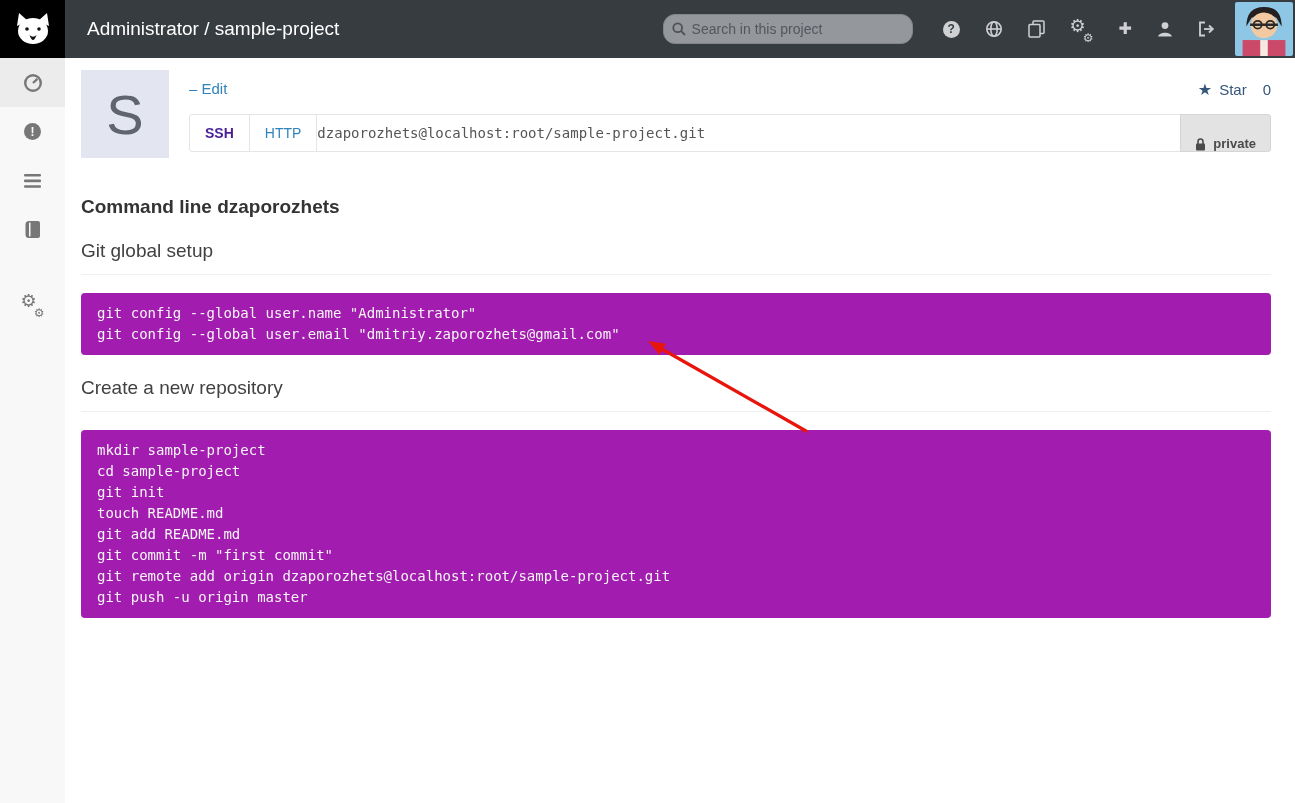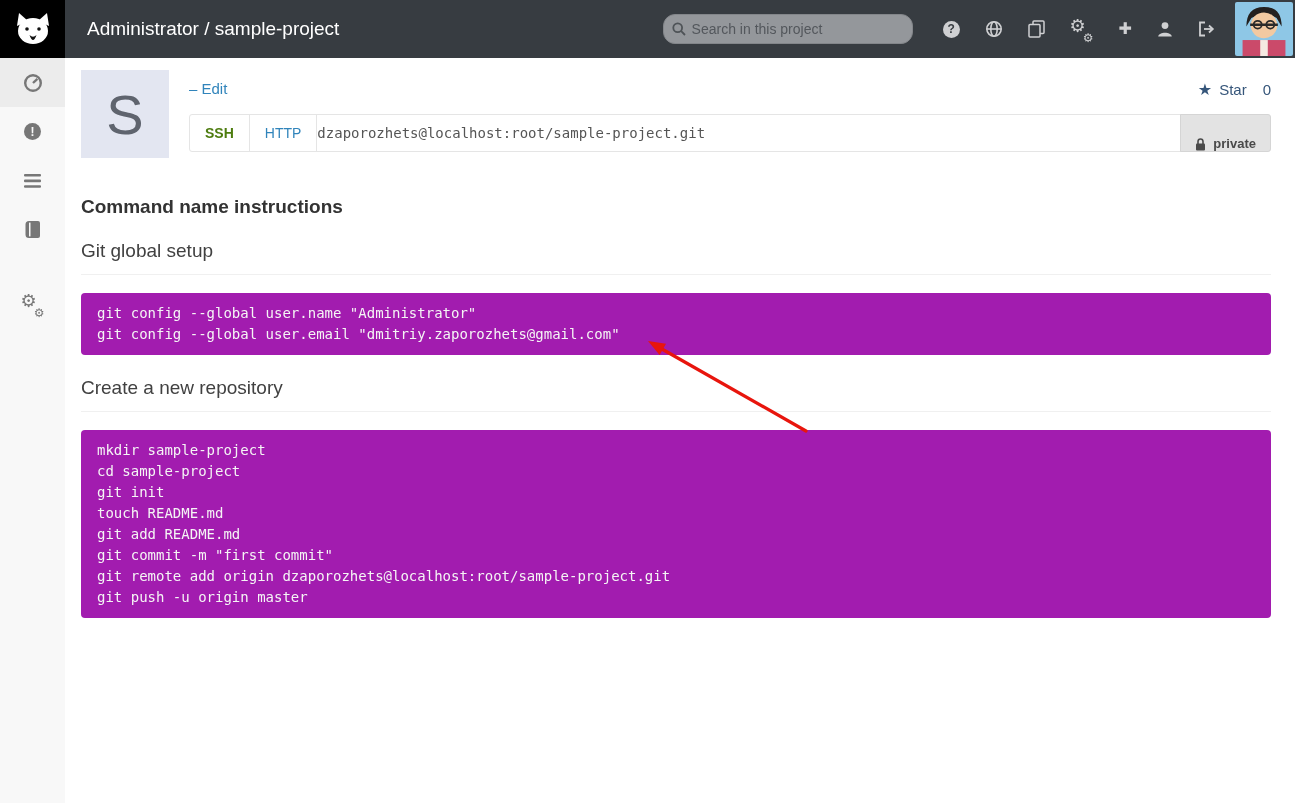--- a/index.html
+++ b/index.html
@@ -67,21 +67,21 @@
   .edit-link { color: #3084bb; font-size: 15px; text-decoration: none; cursor: pointer; }
   .star-box { margin-left: auto; display: flex; align-items: center; color: #36567a; font-size: 15px; cursor: pointer; }
   .star-box .star-glyph { font-size: 16px; margin-right: 7px; }
   .star-box .count { margin-left: 16px; }
 
   .clone-bar { display: flex; margin-top: 15px; height: 38px; }
   .clone-btn {
     height: 38px; line-height: 36px; padding: 0 15px; border: 1px solid #e5e5e5;
     background: #fff; font-size: 14px; cursor: pointer; font-family: "Liberation Sans", sans-serif;
   }
-  .clone-btn.ssh { font-weight: bold; color: #4d7c0f; border-radius: 3px 0 0 3px; }
+  .clone-btn.ssh { font-weight: bold; color: #4c1d95; border-radius: 3px 0 0 3px; }
   .clone-btn.http { color: #3084bb; margin-left: -1px; }
   .clone-url {
     flex: 1; height: 38px; border: 1px solid #e5e5e5; margin-left: -1px; background: #fff;
     font-family: "DejaVu Sans Mono", "Liberation Mono", monospace; font-size: 14px;
     color: #555; padding: 0 0; outline: none;
   }
   .clone-visibility {
     display: flex; align-items: flex-end; gap: 7px; padding: 0 14px;
     background: #e3e3e3; border: 1px solid #d5d5d5; margin-left: -1px;
     border-radius: 0 3px 3px 0; font-size: 13px; font-weight: bold; color: #4a4a4a;
@@ -244,21 +244,21 @@
             <path d="M3 6 V3.6 Q3 1 5.5 1 Q8 1 8 3.6 V6" fill="none" stroke="#4a4a4a" stroke-width="1.6"></path>
             <rect x="1" y="5.6" width="9" height="6.8" rx="1" fill="#4a4a4a"></rect>
           </svg>
           <span>private</span>
         </span>
       </div>
     </div>
   </div>
 
 
-  <h3 class="cmd-heading">Command name instructions</h3>
+  <h3 class="cmd-heading">Command line dzaporozhets</h3>
 
   <h4 class="section-title">Git global setup</h4>
   <pre class="code">git config --global user.name "Administrator"
 git config --global user.email "dmitriy.zaporozhets@gmail.com"</pre>
 
   <h4 class="section-title">Create a new repository</h4>
   <pre class="code">mkdir sample-project
 cd sample-project
 git init
 touch README.md

